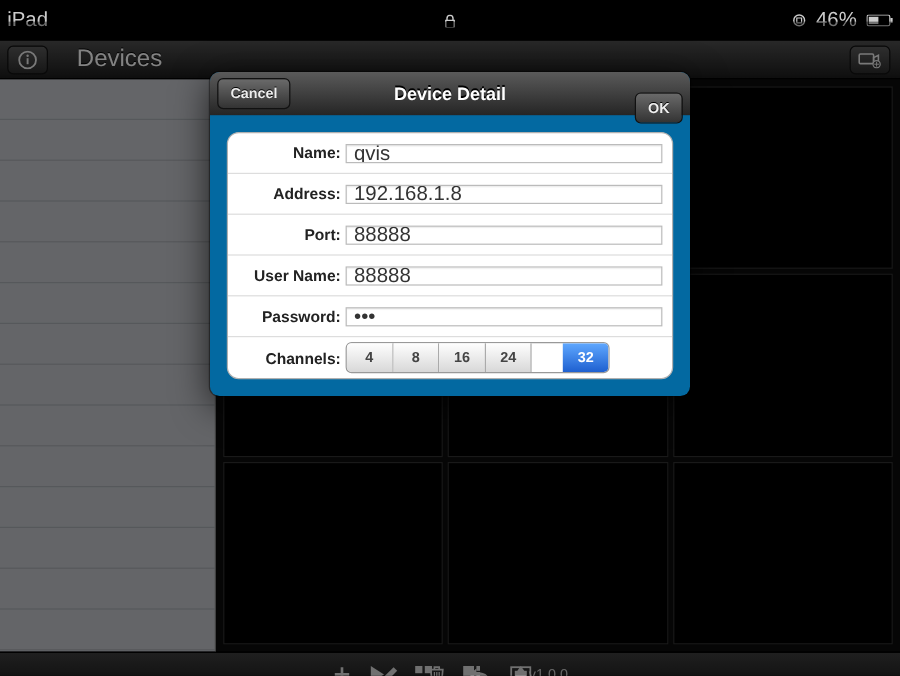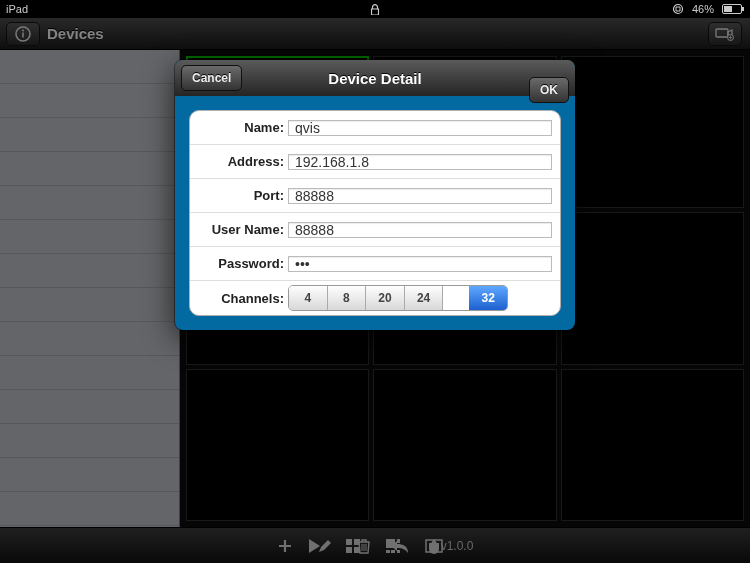--- a/index.html
+++ b/index.html
@@ -1,42 +1,42 @@
 <!DOCTYPE html>
 <html><head>
 <meta charset="utf-8">
 <style>
   * { box-sizing: border-box; margin: 0; padding: 0; font-family: -apple-system, Helvetica, Arial, sans-serif; }
   html, body { width: 750px; height: 563px; overflow: hidden; }
   body { background: #000; position: relative; }
 
   
   .status-bar {
-    height: 18px; background: #000; color: #ccc;
-    display: flex; align-items: center; font-size: 11px;
+    height: 34px; background: #000; color: #ccc;
+    display: flex; align-items: center; font-size: 17px;
     padding: 0 6px; justify-content: space-between;
   }
   .status-center { position: absolute; left: 50%; transform: translateX(-50%); }
   .status-right { display: flex; align-items: center; gap: 8px; }
 
   
   .app-header {
     height: 32px;
     background: linear-gradient(#4a4a4a, #1b1b1b);
     border-bottom: 1px solid #000;
     display: flex; align-items: center; padding: 0 6px;
     position: relative;
   }
   .hdr-btn {
     display: flex; align-items: center; justify-content: center;
     width: 34px; height: 24px;
     background: linear-gradient(#555,#2a2a2a);
     border: 1px solid #111; border-radius: 5px; color: #ddd;
   }
-  .hdr-title { color: #eee; font-size: 15px; font-weight: bold; margin-left: 7px; text-shadow: 0 -1px 0 #000; }
+  .hdr-title { color: #eee; font-size: 20px; font-weight: normal; margin-left: 24px; text-shadow: 0 -1px 0 #000; }
   .hdr-right { position: absolute; right: 8px; }
 
   
   .main { display: flex; height: calc(563px - 18px - 32px - 36px); }
   .sidebar { width: 180px; background: #b6b9be; border-right: 1px solid #777; }
   .sidebar .row { height: 34px; border-bottom: 1px solid #9da0a6; }
   .video-area {
     flex: 1; background: #0b0b0b; padding: 6px; position: relative;
   }
   .grid {
@@ -93,21 +93,21 @@
     overflow: hidden;
   }
   .field {
     display: flex; align-items: center; height: 34px;
     border-bottom: 1px solid #ddd; padding: 0 8px;
   }
   .field:last-child { border-bottom: none; }
   .field label { width: 90px; text-align: right; font-size: 13px; font-weight: bold; color: #222; padding-right: 4px; }
   .field .inp {
     flex: 1; height: 16px; border: 1px solid #bbb; border-radius: 0;
-    padding: 0 6px; font-size: 14px; color: #333; background: #fff;
+    padding: 0 6px; font-size: 17px; color: #333; background: #fff;
     box-shadow: inset 0 1px 1px rgba(0,0,0,0.08);
   }
   .seg { display: flex; width: 220px; border: 1px solid #999; border-radius: 5px; overflow: hidden; }
   .seg button {
     flex: 1; height: 24px; border: none; background: linear-gradient(#fefefe,#d8d8d8);
     border-right: 1px solid #aaa; font-size: 12px; color: #444; font-weight: bold;
   }
   .seg button:last-child { border-right: none; }
   .seg button.on { background: linear-gradient(#5fa8ff,#1e60d0); color: #fff; margin-left: 26px; }
 
@@ -285,20 +285,20 @@
       </div>
       <div class="field">
         <label>Password:</label>
         <input class="inp" value="•••" style="">
       </div>
       <div class="field">
         <label>Channels:</label>
         <div class="seg" id="seg">
             <button>4</button>
             <button>8</button>
-            <button>20</button>
+            <button>16</button>
             <button>24</button>
             <button class="on">32</button>
           </div>
       </div>
     </div>
   </div>
 </div>
 
 </body></html>

